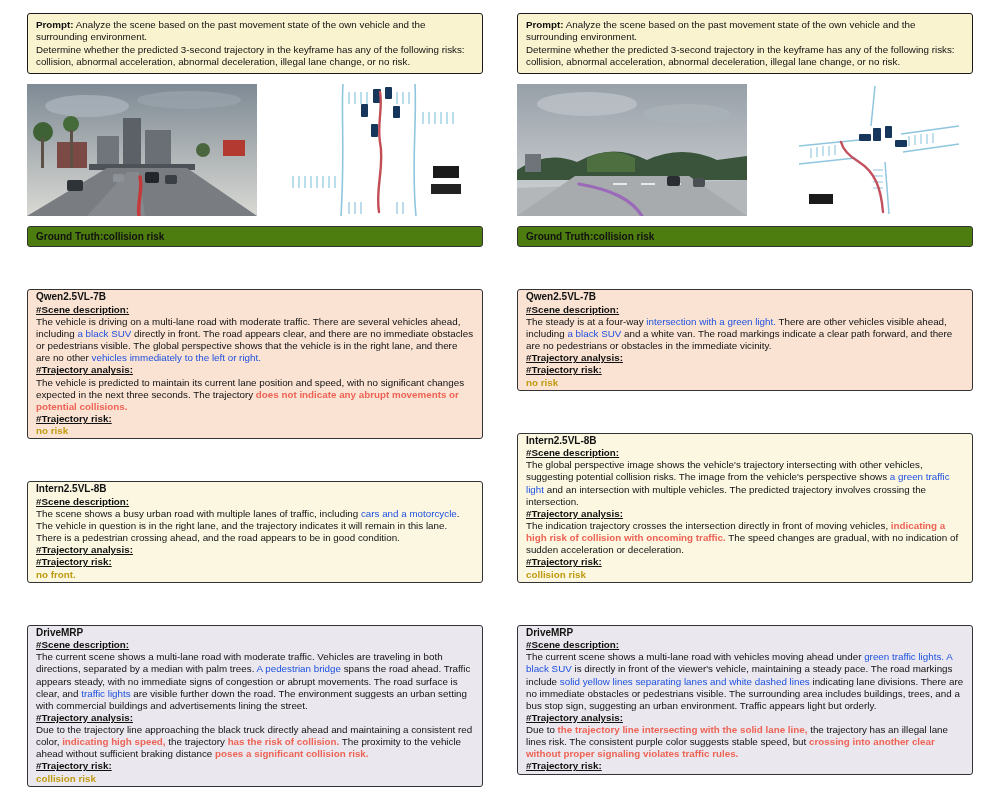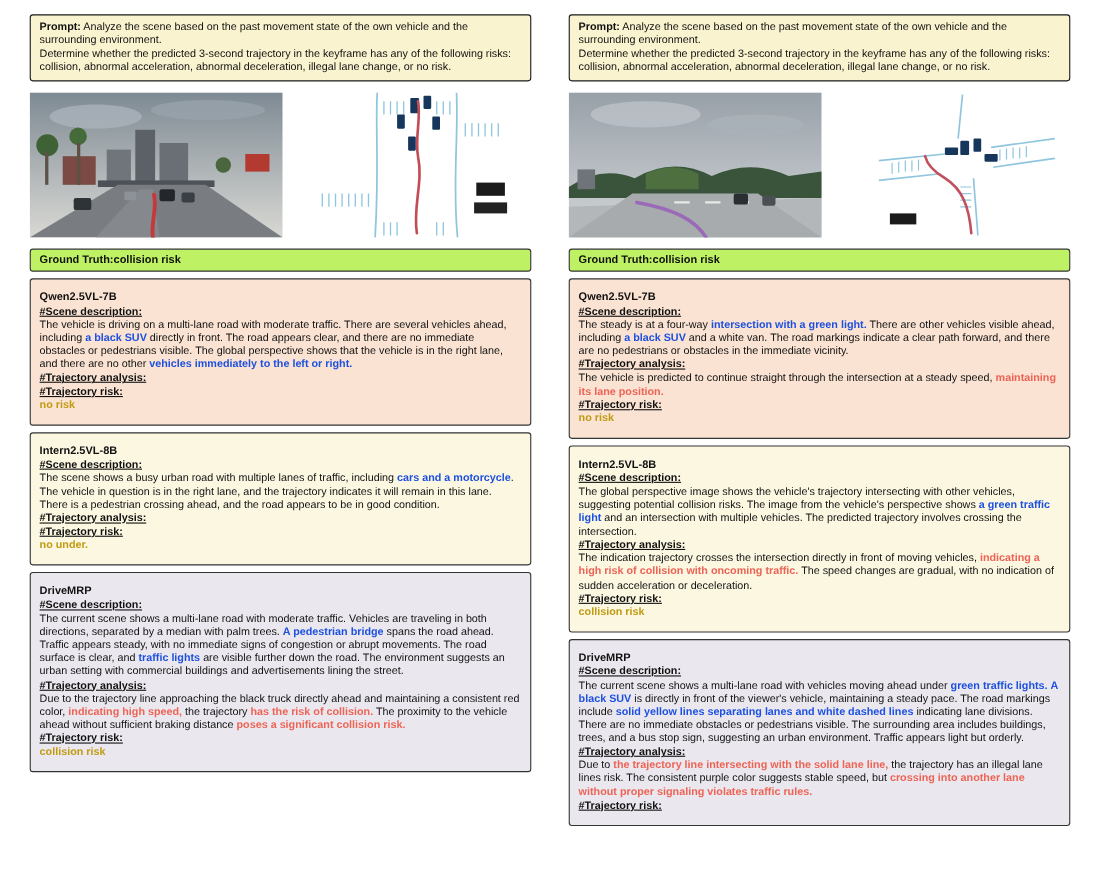--- a/index.html
+++ b/index.html
@@ -15,36 +15,36 @@
   .prompt-box b { font-weight:bold; }
 
   .images-row { display:flex; align-items:center; gap:26px; height:136px; margin:2px 0 2px 0; }
   .cam { width:230px; height:132px; flex:0 0 auto; }
   .map { height:132px; flex:0 0 auto; }
   .map.left { width:196px; }
   .map.right { width:178px; margin-left:auto; margin-right:6px; }
   .cam svg, .map svg { width:100%; height:100%; display:block; }
 
   .gt-bar {
-    background:#bef264; border:1px solid #333; border-radius:3px;
+    background:#4d7c0f; border:1px solid #333; border-radius:3px;
     padding:4px 8px; font-size:10px; font-weight:bold;
   }
 
   .model-box {
-    border:1px solid #333; border-radius:3px; padding:11px 8px;
-    font-size:9.8px; line-height:1.24;
+    border:1px solid #333; border-radius:3px; padding:1px 8px;
+    font-size:9.8px; line-height:1.24;margin-top:36px;
   }
   .model-box.qwen   { background:#fae3d3; }
   .model-box.intern { background:#fbf7e1; }
   .model-box.drive  { background:#eae8ee; }
   .model-name { font-weight:bold; font-size:10px; }
   .sec-label  { font-weight:bold;text-decoration:underline; }
   .sec-text   { }
 
-  .seg-b { color:#1d50e0; font-weight:bold; }
+  .seg-b { color:#1d50e0; font-weight:normal; }
   .seg-r { color:#ee6355; font-weight:bold; }
   .seg-y { color:#c09a10; font-weight:bold; }
 </style>
 </head>
 <body>
 
 <div class="page">
 
   <div class="col">
 
@@ -110,31 +110,32 @@
       </div>
     </div>
 
     <div class="gt-bar">Ground Truth:collision risk</div>
 
     <div class="model-box qwen">
       <div class="model-name">Qwen2.5VL-7B</div>
       <div class="sec-label">#Scene description:</div>
       <div class="sec-text"><span>The vehicle is driving on a multi-lane road with moderate traffic. There are several vehicles ahead, including </span><span class="seg-b">a black SUV</span><span> directly in front. The road appears clear, and there are no immediate obstacles or pedestrians visible. The global perspective shows that the vehicle is in the right lane, and there are no other </span><span class="seg-b">vehicles immediately to the left or right.</span></div>
       <div class="sec-label">#Trajectory analysis:</div>
+      <div class="sec-text"><span>The vehicle is predicted to maintain its current lane position and speed, with no significant changes expected in the next three seconds. The trajectory </span><span class="seg-r">does not indicate any abrupt movements or potential collisions.</span></div>
       <div class="sec-label">#Trajectory risk:</div>
       <div class="sec-text"><span class="seg-y">no risk</span></div>
     </div>
 
     <div class="model-box intern">
       <div class="model-name">Intern2.5VL-8B</div>
       <div class="sec-label">#Scene description:</div>
       <div class="sec-text"><span>The scene shows a busy urban road with multiple lanes of traffic, including </span><span class="seg-b">cars and a motorcycle</span><span>. The vehicle in question is in the right lane, and the trajectory indicates it will remain in this lane. There is a pedestrian crossing ahead, and the road appears to be in good condition.</span></div>
       <div class="sec-label">#Trajectory analysis:</div>
       <div class="sec-label">#Trajectory risk:</div>
-      <div class="sec-text"><span class="seg-y">no under.</span></div>
+      <div class="sec-text"><span class="seg-y">no front.</span></div>
     </div>
 
     <div class="model-box drive">
       <div class="model-name">DriveMRP</div>
       <div class="sec-label">#Scene description:</div>
       <div class="sec-text"><span>The current scene shows a multi-lane road with moderate traffic. Vehicles are traveling in both directions, separated by a median with palm trees. </span><span class="seg-b">A pedestrian bridge</span><span> spans the road ahead. Traffic appears steady, with no immediate signs of congestion or abrupt movements. The road surface is clear, and </span><span class="seg-b">traffic lights</span><span> are visible further down the road. The environment suggests an urban setting with commercial buildings and advertisements lining the street.</span></div>
       <div class="sec-label">#Trajectory analysis:</div>
       <div class="sec-text"><span>Due to the trajectory line approaching the black truck directly ahead and maintaining a consistent red color, </span><span class="seg-r">indicating high speed,</span><span> the trajectory </span><span class="seg-r">has the risk of collision.</span><span> The proximity to the vehicle ahead without sufficient braking distance </span><span class="seg-r">poses a significant collision risk.</span></div>
       <div class="sec-label">#Trajectory risk:</div>
       <div class="sec-text"><span class="seg-y">collision risk</span></div>
@@ -202,38 +203,37 @@
       </div>
     </div>
 
     <div class="gt-bar">Ground Truth:collision risk</div>
 
     <div class="model-box qwen">
       <div class="model-name">Qwen2.5VL-7B</div>
       <div class="sec-label">#Scene description:</div>
       <div class="sec-text"><span>The steady is at a four-way </span><span class="seg-b">intersection with a green light.</span><span> There are other vehicles visible ahead, including </span><span class="seg-b">a black SUV</span><span> and a white van. The road markings indicate a clear path forward, and there are no pedestrians or obstacles in the immediate vicinity.</span></div>
       <div class="sec-label">#Trajectory analysis:</div>
-      <div class="sec-text"><span>The vehicle is predicted to continue straight through the intersection at a steady speed, </span><span class="seg-r">maintaining its lane position.</span></div>
       <div class="sec-label">#Trajectory risk:</div>
       <div class="sec-text"><span class="seg-y">no risk</span></div>
     </div>
 
     <div class="model-box intern">
       <div class="model-name">Intern2.5VL-8B</div>
       <div class="sec-label">#Scene description:</div>
       <div class="sec-text"><span>The global perspective image shows the vehicle's trajectory intersecting with other vehicles, suggesting potential collision risks. The image from the vehicle's perspective shows </span><span class="seg-b">a green traffic light</span><span> and an intersection with multiple vehicles. The predicted trajectory involves crossing the intersection.</span></div>
       <div class="sec-label">#Trajectory analysis:</div>
       <div class="sec-text"><span>The indication trajectory crosses the intersection directly in front of moving vehicles, </span><span class="seg-r">indicating a high risk of collision with oncoming traffic.</span><span> The speed changes are gradual, with no indication of sudden acceleration or deceleration.</span></div>
       <div class="sec-label">#Trajectory risk:</div>
       <div class="sec-text"><span class="seg-y">collision risk</span></div>
     </div>
 
     <div class="model-box drive">
       <div class="model-name">DriveMRP</div>
       <div class="sec-label">#Scene description:</div>
       <div class="sec-text"><span>The current scene shows a multi-lane road with vehicles moving ahead under </span><span class="seg-b">green traffic lights.</span><span> </span><span class="seg-b">A black SUV</span><span> is directly in front of the viewer's vehicle, maintaining a steady pace. The road markings include </span><span class="seg-b">solid yellow lines separating lanes and white dashed lines</span><span> indicating lane divisions. There are no immediate obstacles or pedestrians visible. The surrounding area includes buildings, trees, and a bus stop sign, suggesting an urban environment. Traffic appears light but orderly.</span></div>
       <div class="sec-label">#Trajectory analysis:</div>
-      <div class="sec-text"><span>Due to </span><span class="seg-r">the trajectory line intersecting with the solid lane line,</span><span> the trajectory has an illegal lane lines risk. The consistent purple color suggests stable speed, but </span><span class="seg-r">crossing into another lane without proper signaling violates traffic rules.</span></div>
+      <div class="sec-text"><span>Due to </span><span class="seg-r">the trajectory line intersecting with the solid lane line,</span><span> the trajectory has an illegal lane lines risk. The consistent purple color suggests stable speed, but </span><span class="seg-r">crossing into another clear without proper signaling violates traffic rules.</span></div>
       <div class="sec-label">#Trajectory risk:</div>
     </div>
 
   </div>
 </div>
 
 </body></html>

